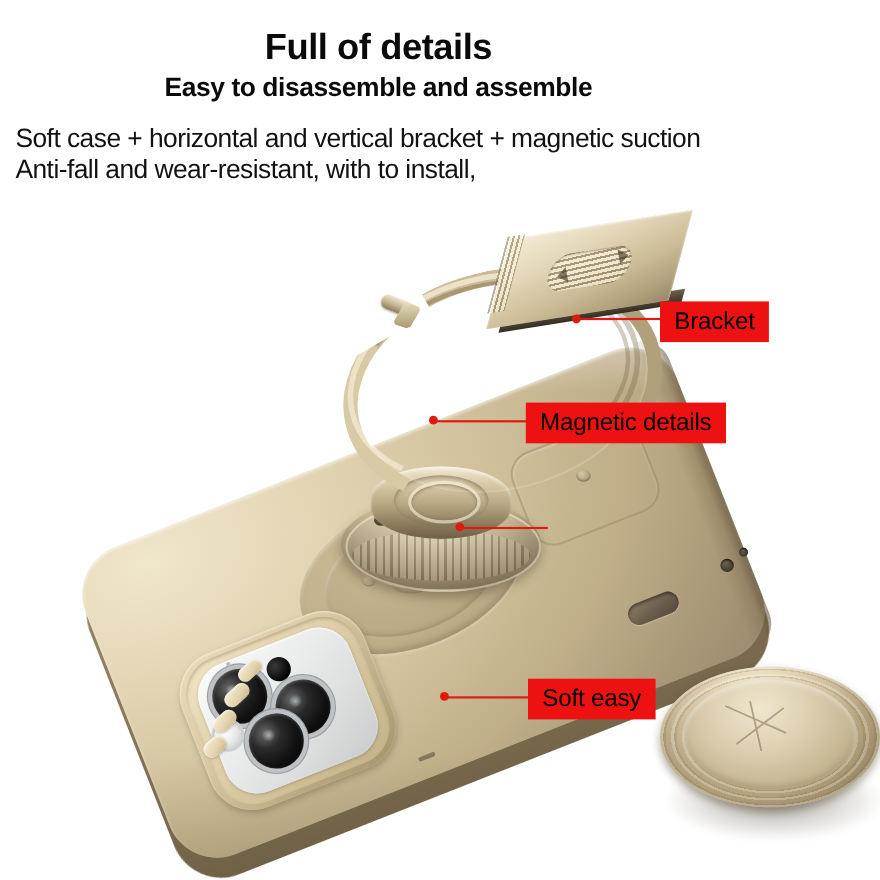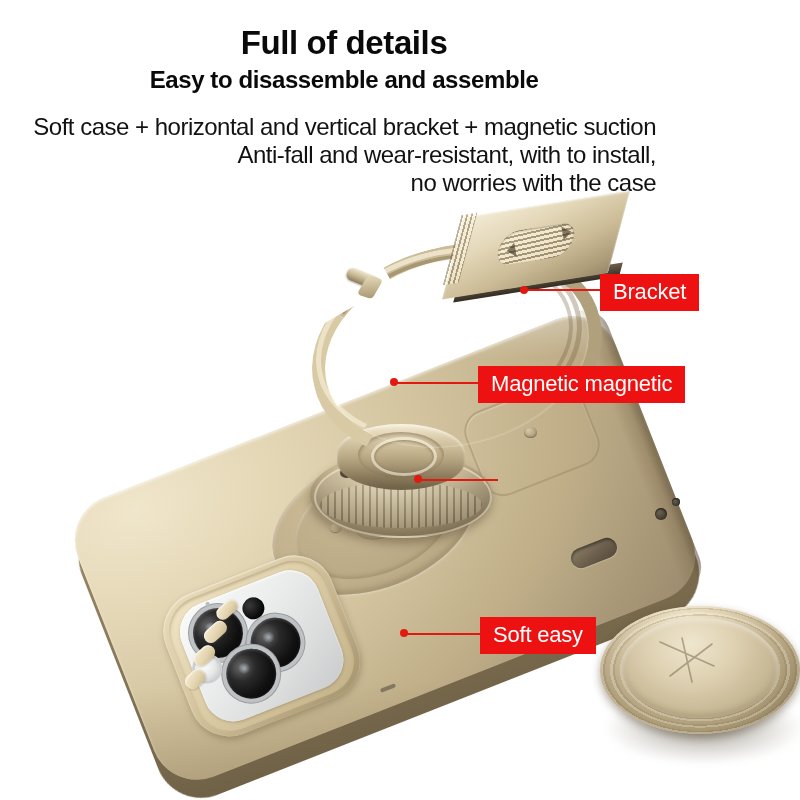--- a/index.html
+++ b/index.html
@@ -5,21 +5,21 @@
   html,body{margin:0;padding:0;}
   body{width:800px;height:800px;background:#ffffff;overflow:hidden;
        font-family:"Liberation Sans",sans-serif;}
   #stage{position:relative;width:800px;height:800px;background:#fff;}
 
   
   #headline{position:absolute;left:0;top:26px;width:688px;text-align:center;}
   #headline .h-line{font-weight:bold;color:#0a0a0a;line-height:1.0;letter-spacing:-0.4px;}
   #h1{font-size:33px;}
   #h2{font-size:24px;margin-top:9px;}
-  #subs{position:absolute;left:0;top:113px;width:656px;text-align:right;}
+  #subs{position:absolute;left:0;top:113px;width:656px;text-align:left;padding-left:14px;}
   #subs .s-line{font-size:24px;color:#121212;line-height:1.17;letter-spacing:-0.5px;}
 
   
   #art{position:absolute;left:0;top:0;width:800px;height:800px;}
 
   
   .phone-wrap{position:absolute;left:96px;top:398px;width:610px;height:390px;}
   .phone{position:absolute;left:0;top:0;width:578px;height:300px;border-radius:46px;
          transform:rotate(-21.5deg);transform-origin:50% 50%;}
   
@@ -189,21 +189,21 @@
       box-shadow:inset 0 1px 2px rgba(90,74,46,.5);}
   .plate-arrow{position:absolute;width:0;height:0;border-left:7px solid transparent;
       border-right:7px solid transparent;border-bottom:9px solid rgba(60,48,30,.62);}
   .pa1{left:52px;top:40px;transform:rotate(-100deg);}
   .pa2{left:108px;top:22px;transform:rotate(80deg);}
   .plate-side{position:absolute;left:0px;top:10px;width:16px;height:66px;
       transform:rotate(-9deg) skewX(-24deg);
       background:repeating-linear-gradient(90deg,rgba(120,100,66,.5) 0 2px,rgba(250,244,224,.6) 2px 5px);}
 
   
-  .badge{position:absolute;background:#ee1111;color:#ffffff;font-size:22px;line-height:1;
+  .badge{position:absolute;background:#ee1111;color:#000000;font-size:22px;line-height:1;
       padding:7px 13px 8px 13px;white-space:nowrap;letter-spacing:-0.2px;}
   .lead{position:absolute;height:0;border-top:2px solid #e01a10;}
   .dot{position:absolute;width:8px;height:8px;border-radius:50%;background:#e01a10;}
   #b-bracket{left:600px;top:274px;}
   #l-bracket{left:524px;top:289px;width:78px;}
   #d-bracket{left:520px;top:286px;}
   #b-magnetic{left:478px;top:366px;}
   #l-magnetic{left:394px;top:382px;width:86px;}
   #d-magnetic{left:390px;top:378px;}
   #b-base{left:496px;top:463px;}
@@ -304,30 +304,29 @@
   </div>
 
   <div id="headline">
     <div class="h-line" id="h1">Full of details</div>
     <div class="h-line" id="h2">Easy to disassemble and assemble</div>
   </div>
 
   <div id="subs">
     <div class="s-line">Soft case + horizontal and vertical bracket + magnetic suction</div>
     <div class="s-line">Anti-fall and wear-resistant, with to install,</div>
-    <div class="s-line">no worries with the case</div>
   </div>
 
   <div class="dot" id="d-bracket"></div>
   <div class="lead" id="l-bracket"></div>
   <div class="badge" id="b-bracket">Bracket</div>
 
   <div class="dot" id="d-magnetic"></div>
   <div class="lead" id="l-magnetic"></div>
-  <div class="badge" id="b-magnetic">Magnetic magnetic</div>
+  <div class="badge" id="b-magnetic">Magnetic details</div>
 
   <div class="dot" id="d-base"></div>
   <div class="lead" id="l-base"></div>
 
   <div class="dot" id="d-soft"></div>
   <div class="lead" id="l-soft"></div>
   <div class="badge" id="b-soft">Soft easy</div>
 
 </div>
 

